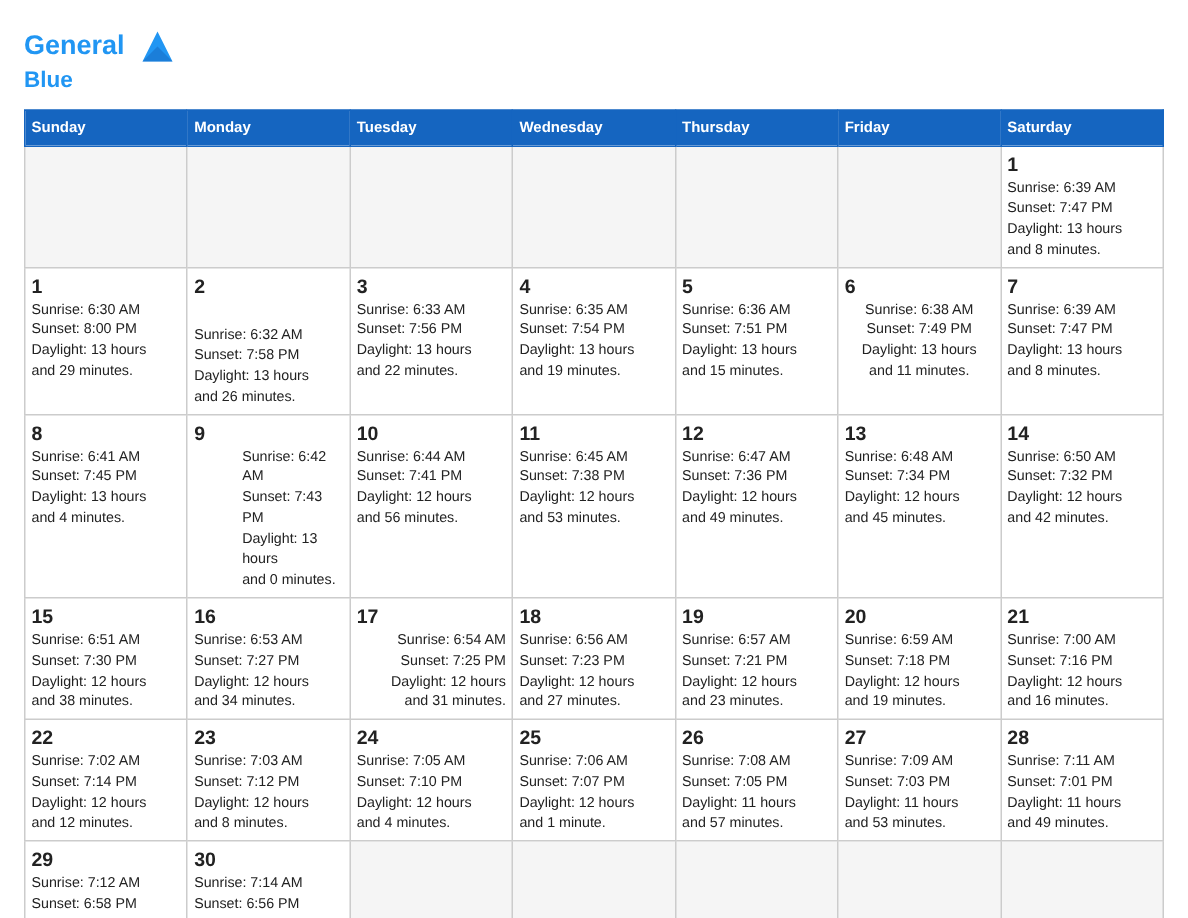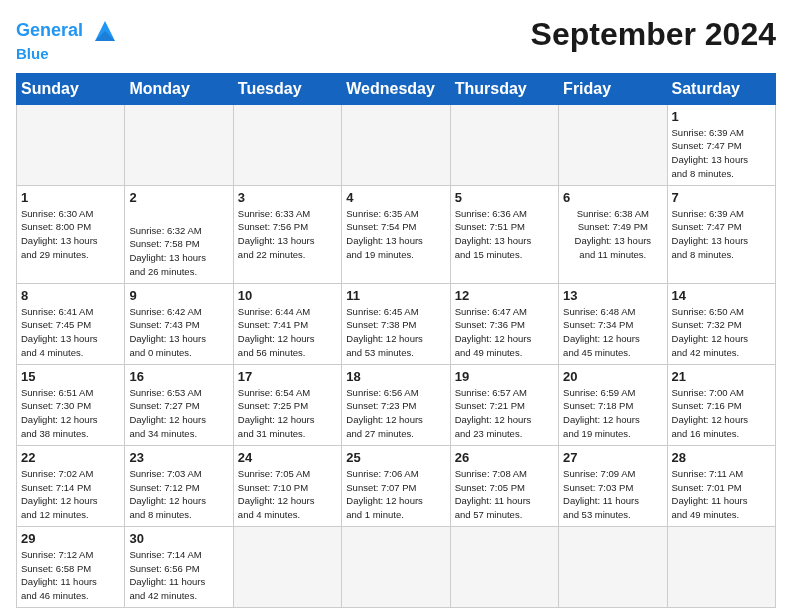--- a/index.html
+++ b/index.html
@@ -47,21 +47,21 @@
       color: #333;
     }
     table {
       width: 100%;
       border-collapse: collapse;
       table-layout: fixed;
     }
     th {
       background-color: #1565C0;
       color: #fff;
-      font-size: 16px;
+      font-size: 10px;
       font-weight: bold;
       padding: 6px 4px;
       text-align: left;
       border: 1px solid #1565C0;
     }
     td {
       border: 1px solid #ccc;
       vertical-align: top;
       padding: 4px 4px;
       font-size: 9.5px;
@@ -94,21 +94,20 @@
           <svg class="logo-icon" viewBox="0 0 30 30" style="display:inline-block;vertical-align:middle;margin-left:2px;">
             <polygon points="5,25 15,5 25,25" fill="#2196F3"></polygon>
             <polygon points="15,15 25,25 5,25" fill="#1565C0" opacity="0.5"></polygon>
           </svg>
         </div>
       </div>
       <div class="logo-text" style="color:#2196F3;font-size:15px;">Blue</div>
     </div>
   </div>
   <div class="title-area">
-    <div class="month-title">September 2024</div>
   </div>
 </div>
 
 <table>
   <thead>
     <tr>
     <th>Sunday</th>
         <th>Monday</th>
         <th>Tuesday</th>
         <th>Wednesday</th>
@@ -187,21 +186,21 @@
       <tr>
         <td>
           <span class="day-num">8</span>
           <div class="day-info" style="white-space: pre-line;">Sunrise: 6:41 AM
 Sunset: 7:45 PM
 Daylight: 13 hours
 and 4 minutes.</div>
         </td>
         <td>
           <span class="day-num">9</span>
-          <div class="day-info" style="white-space: pre-line;">Sunrise: 6:42 AM
+          <div class="day-info" style="white-space: pre-line; margin-left: 32px;">Sunrise: 6:42 AM
 Sunset: 7:43 PM
 Daylight: 13 hours
 and 0 minutes.</div>
         </td>
         <td>
           <span class="day-num">10</span>
           <div class="day-info" style="white-space: pre-line;">Sunrise: 6:44 AM
 Sunset: 7:41 PM
 Daylight: 12 hours
 and 56 minutes.</div>
@@ -245,21 +244,21 @@
         </td>
         <td>
           <span class="day-num">16</span>
           <div class="day-info" style="white-space: pre-line;">Sunrise: 6:53 AM
 Sunset: 7:27 PM
 Daylight: 12 hours
 and 34 minutes.</div>
         </td>
         <td>
           <span class="day-num">17</span>
-          <div class="day-info" style="white-space: pre-line;">Sunrise: 6:54 AM
+          <div class="day-info" style="white-space: pre-line; text-align: right;">Sunrise: 6:54 AM
 Sunset: 7:25 PM
 Daylight: 12 hours
 and 31 minutes.</div>
         </td>
         <td>
           <span class="day-num">18</span>
           <div class="day-info" style="white-space: pre-line;">Sunrise: 6:56 AM
 Sunset: 7:23 PM
 Daylight: 12 hours
 and 27 minutes.</div>

